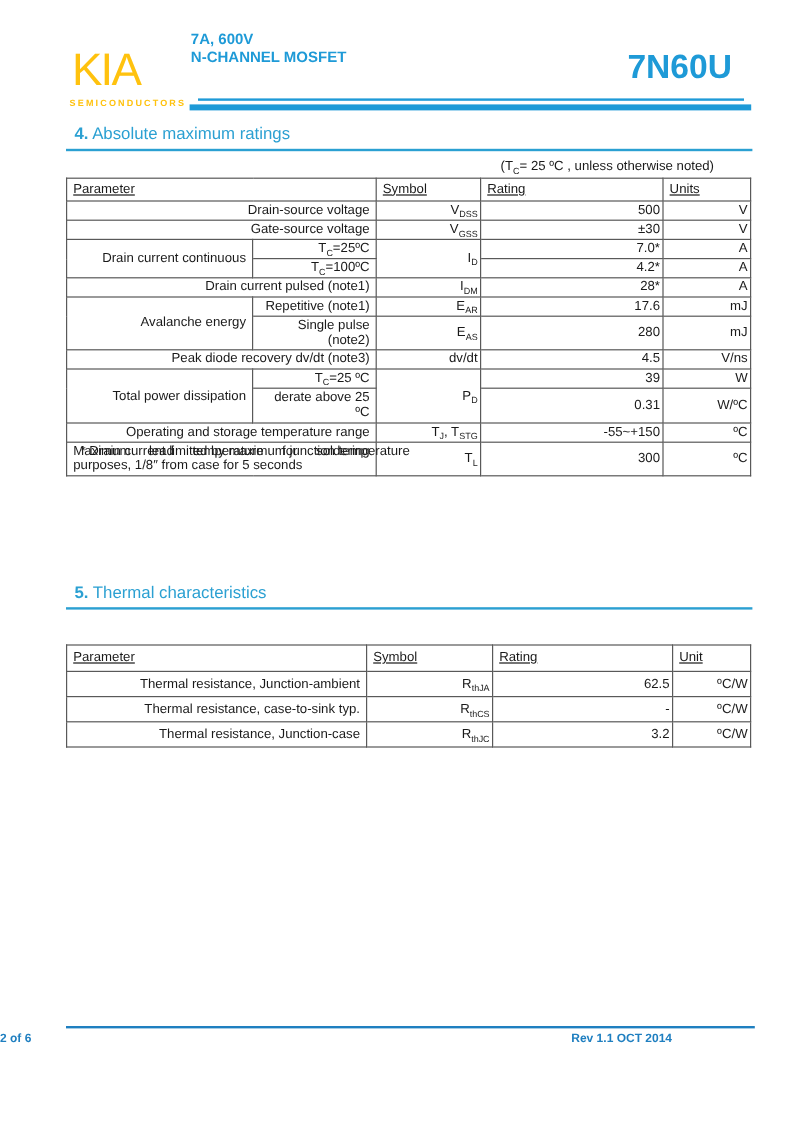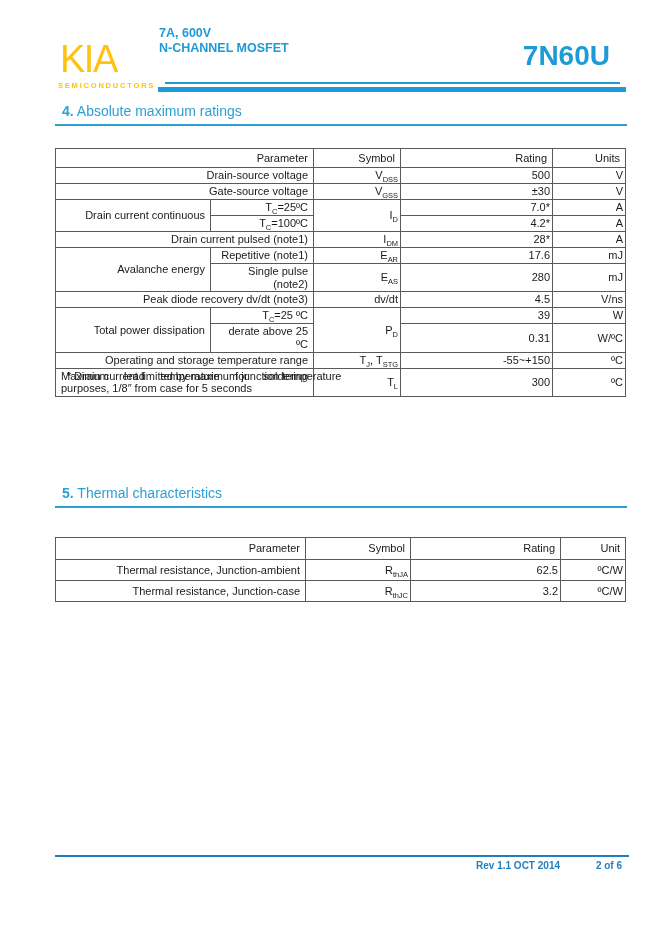--- a/index.html
+++ b/index.html
@@ -32,29 +32,29 @@
   
   table{border-collapse:collapse;table-layout:fixed;font-size:11px;color:#1a1a1a;}
   td{border:1px solid #595959;padding:1px 5px;line-height:1.15;overflow:hidden;}
   .t1{position:absolute;left:55px;top:148px;width:570px;}
   .t2{position:absolute;left:55px;top:537px;width:570px;}
   .t1 tr{height:16px;} .t1 tr.hdr{height:19px;} .t1 tr.tall{height:24px;margin-top:21px;}
   .t2 tr{height:21px;} .t2 tr.hdr{height:22px;}
   td.c{text-align:right;padding:1px 2px;}
   td.p{text-align:right;}
   td.justify{text-align:justify;}
-  tr.hdr td{text-align:right;}
+  tr.hdr td{text-align:left;text-decoration:underline;}
   sub{font-size:68%;line-height:0;}
 
   .footnote{position:absolute;left:67px;top:370px;font-size:11px;}
 
   
   .footer-line{position:absolute;left:55px;right:33px;top:855px;
                border-top:2px solid var(--footer-blue,#1F7FC0);}
-  .page-ind{position:absolute;top:860px;left:0;width:622px;text-align:right;
+  .page-ind{position:absolute;top:860px;left:0;width:622px;text-align:left;
             font-size:10px;font-weight:bold;color:var(--footer-blue,#1F7FC0);}
   .rev{position:absolute;top:860px;right:102px;font-size:10px;font-weight:bold;
        color:var(--footer-blue,#1F7FC0);}
 </style>
 </head>
 <body>
 
 <div class="page">
 
   <div class="logo-text">KIA</div>
@@ -62,20 +62,21 @@
   <div class="subtitle">
     <div>7A, 600V</div>
     <div>N-CHANNEL MOSFET</div>
   </div>
   <div class="partno">7N60U</div>
   <div class="rule-thin"></div>
   <div class="rule-thick"></div>
 
   <div class="sec-title s4"><span class="sec-num">4.</span><span> Absolute maximum ratings</span></div>
 
+  <div class="cond-note">(T<sub>C</sub>= 25 ºC , unless otherwise noted)</div>
 
   <table class="t1">
     <colgroup>
         <col style="width:155px">
         <col style="width:103px">
         <col style="width:87px">
         <col style="width:152px">
         <col style="width:73px">
       </colgroup>
     <tbody>
@@ -179,20 +180,26 @@
       <td>Rating</td>
       <td>Unit</td>
     </tr>
     <tr>
       <td class="p">Thermal resistance, Junction-ambient</td>
       <td class="c">R<sub>thJA</sub></td>
       <td class="c">62.5</td>
       <td class="c">ºC/W</td>
     </tr>
     <tr>
+      <td class="p">Thermal resistance, case-to-sink typ.</td>
+      <td class="c">R<sub>thCS</sub></td>
+      <td class="c">-</td>
+      <td class="c">ºC/W</td>
+    </tr>
+    <tr>
       <td class="p">Thermal resistance, Junction-case</td>
       <td class="c">R<sub>thJC</sub></td>
       <td class="c">3.2</td>
       <td class="c">ºC/W</td>
     </tr>
   </tbody>
     </table>
 
   <div class="footer-line"></div>
   <div class="page-ind">2 of 6</div>

